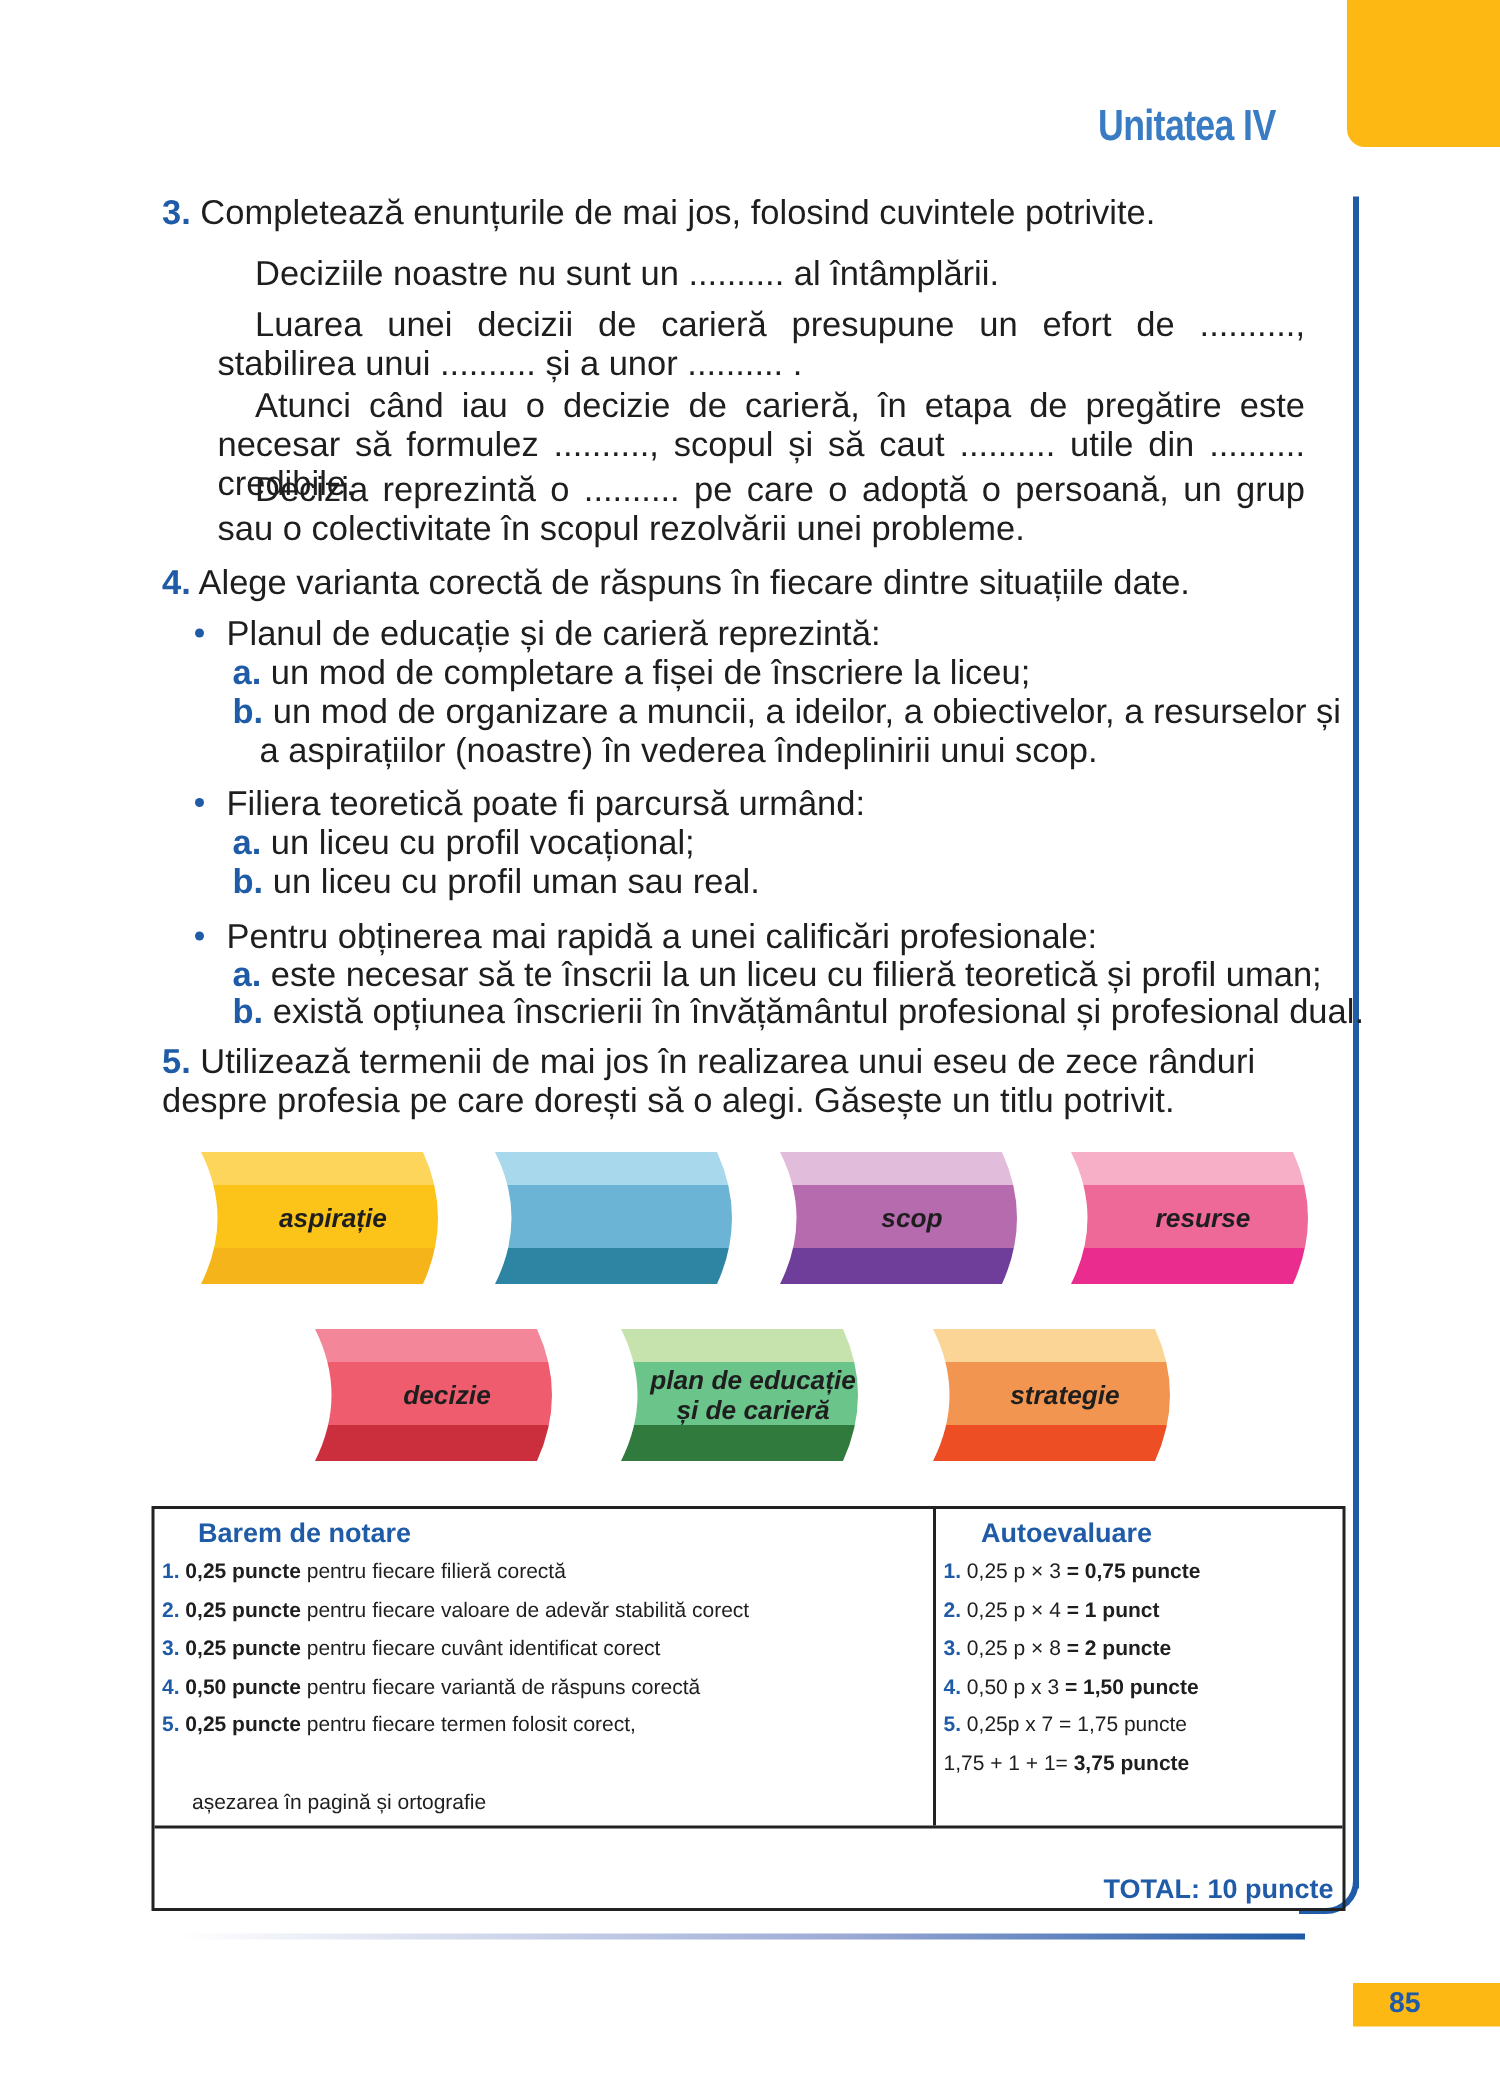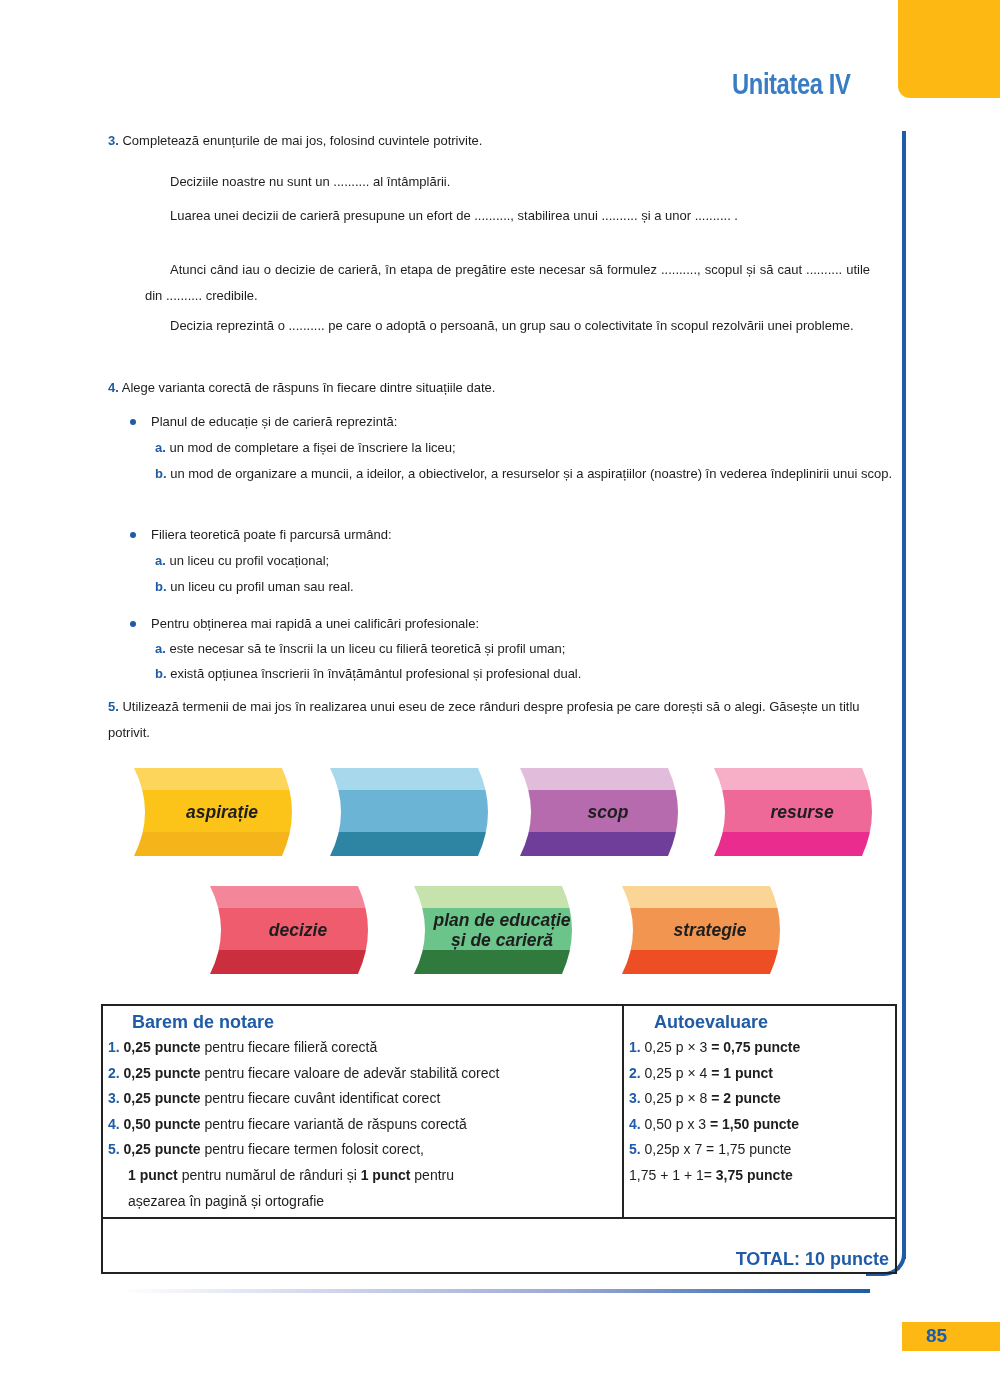--- a/index.html
+++ b/index.html
@@ -3,21 +3,21 @@
 <meta charset="utf-8">
 <style>
   html, body { margin:0; padding:0; }
   body { width:1000px; height:1390px; position:relative; background:#ffffff; font-family:"Liberation Sans", sans-serif; color:#1e1e1e; overflow:hidden; }
   .yellow-tab { position:absolute; left:898px; top:0; width:102px; height:98px; background:#FDB813; border-bottom-left-radius:12px; }
   .unit-title { position:absolute; left:732px; top:68px; font-family:"Liberation Sans", sans-serif; font-weight:bold; font-size:29px; color:#3A7CC3; letter-spacing:-0.5px; transform:scaleX(0.82); transform-origin:left top; }
   .frame-right { position:absolute; left:902px; top:131px; width:4px; height:1128px; background:#1F5BA6; }
   .frame-corner { position:absolute; left:866px; top:1238px; width:36px; height:34px; border-right:4px solid #1F5BA6; border-bottom:4px solid #1F5BA6; border-bottom-right-radius:22px; }
   .frame-bottom { position:absolute; left:120px; top:1289px; width:750px; height:4px; background:linear-gradient(to right, rgba(180,190,225,0), #9aa8d4 60%, #1F5BA6); }
   .num { color:#1F5BA6; font-weight:bold; }
-  .txt { position:absolute; font-size:13px; line-height:26px; white-space:nowrap; }
+  .txt { position:absolute; font-size:23px; line-height:26px; white-space:nowrap; }
   .ex { left:108px; }
   .para { left:145px; width:725px; white-space:normal; text-align:justify; }
   .bullet-dot { position:absolute; width:6px; height:6px; border-radius:3px; background:#1F5BA6; }
   .opt { left:155px; }
   .pill { position:absolute; width:172px; height:88px; }
   .pill svg { position:absolute; left:0; top:0; }
   .pill-label { position:absolute; left:18px; right:6px; top:0; height:88px; display:flex; align-items:center; justify-content:center; text-align:center; font-weight:bold; font-style:italic; font-size:17.5px; line-height:20px; color:#1e1e1e; }
   .table { position:absolute; left:101px; top:1004px; width:796px; height:270px; border:2px solid #222; box-sizing:border-box; }
   .tcol-div { position:absolute; left:519px; top:0; width:2px; height:211px; background:#222; }
   .trow-div { position:absolute; left:0; top:211px; width:100%; height:2px; background:#222; }
@@ -182,21 +182,20 @@
   <div class="trow-div"></div>
 
   <div class="tline th" style="left:29px; top:4px;">Barem de notare</div>
   <div id="left-rows">
       <div class="tline" style="left: 5px; top: 29px;"><span class="num">1.</span> <span class="b">0,25 puncte</span><span> pentru fiecare filieră corectă</span></div>
       <div class="tline" style="left: 5px; top: 54.5px;"><span class="num">2.</span> <span class="b">0,25 puncte</span><span> pentru fiecare valoare de adevăr stabilită corect</span></div>
       <div class="tline" style="left: 5px; top: 80px;"><span class="num">3.</span> <span class="b">0,25 puncte</span><span> pentru fiecare cuvânt identificat corect</span></div>
       <div class="tline" style="left: 5px; top: 105.5px;"><span class="num">4.</span> <span class="b">0,50 puncte</span><span> pentru fiecare variantă de răspuns corectă</span></div>
       <div class="tline" style="left: 5px; top: 131px;"><span class="num">5.</span> <span class="b">0,25 puncte</span><span> pentru fiecare termen folosit corect,</span></div>
     </div>
-  <div class="tline" style="left:25px; top:157px;"><span class="b">1 punct</span><span> pentru numărul de rânduri și </span><span class="b">1 punct</span><span> pentru</span></div>
   <div class="tline" style="left:25px; top:183px;">așezarea în pagină și ortografie</div>
 
   <div class="tline th" style="left:551px; top:4px;">Autoevaluare</div>
   <div id="right-rows">
       <div class="tline" style="left: 526px; top: 29px;"><span class="num">1.</span> <span>0,25 p × 3 </span><span class="b">= 0,75 puncte</span></div>
       <div class="tline" style="left: 526px; top: 54.5px;"><span class="num">2.</span> <span>0,25 p × 4 </span><span class="b">= 1 punct</span></div>
       <div class="tline" style="left: 526px; top: 80px;"><span class="num">3.</span> <span>0,25 p × 8 </span><span class="b">= 2 puncte</span></div>
       <div class="tline" style="left: 526px; top: 105.5px;"><span class="num">4.</span> <span>0,50 p x 3 </span><span class="b">= 1,50 puncte</span></div>
       <div class="tline" style="left: 526px; top: 131px;"><span class="num">5.</span> <span>0,25p x 7 = 1,75 puncte</span><span class="b"></span></div>
     </div>

